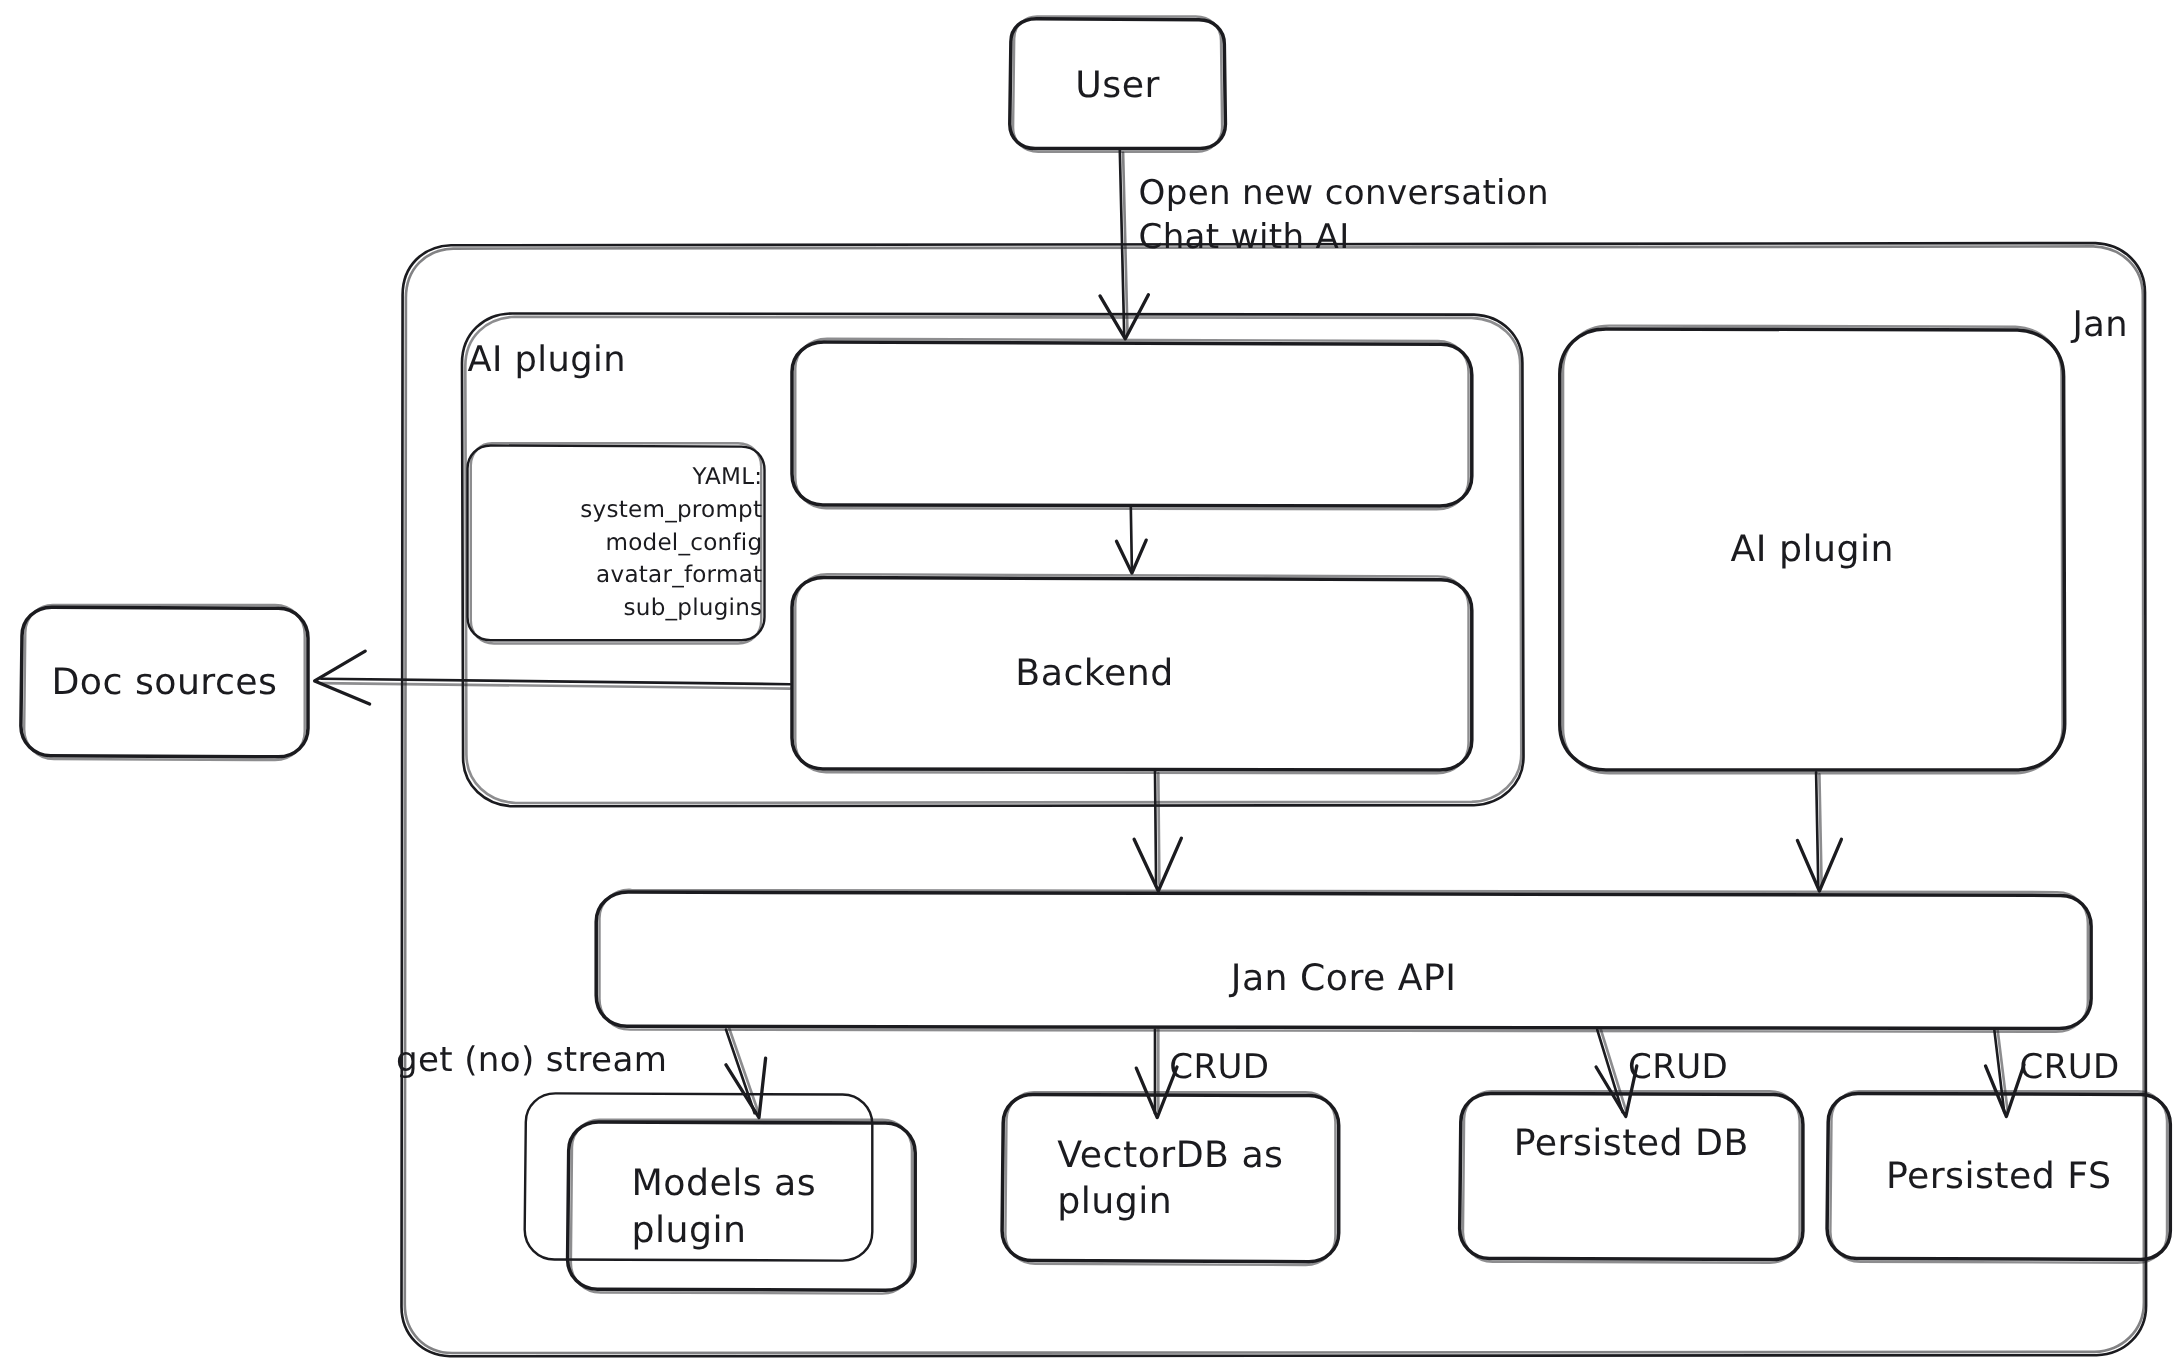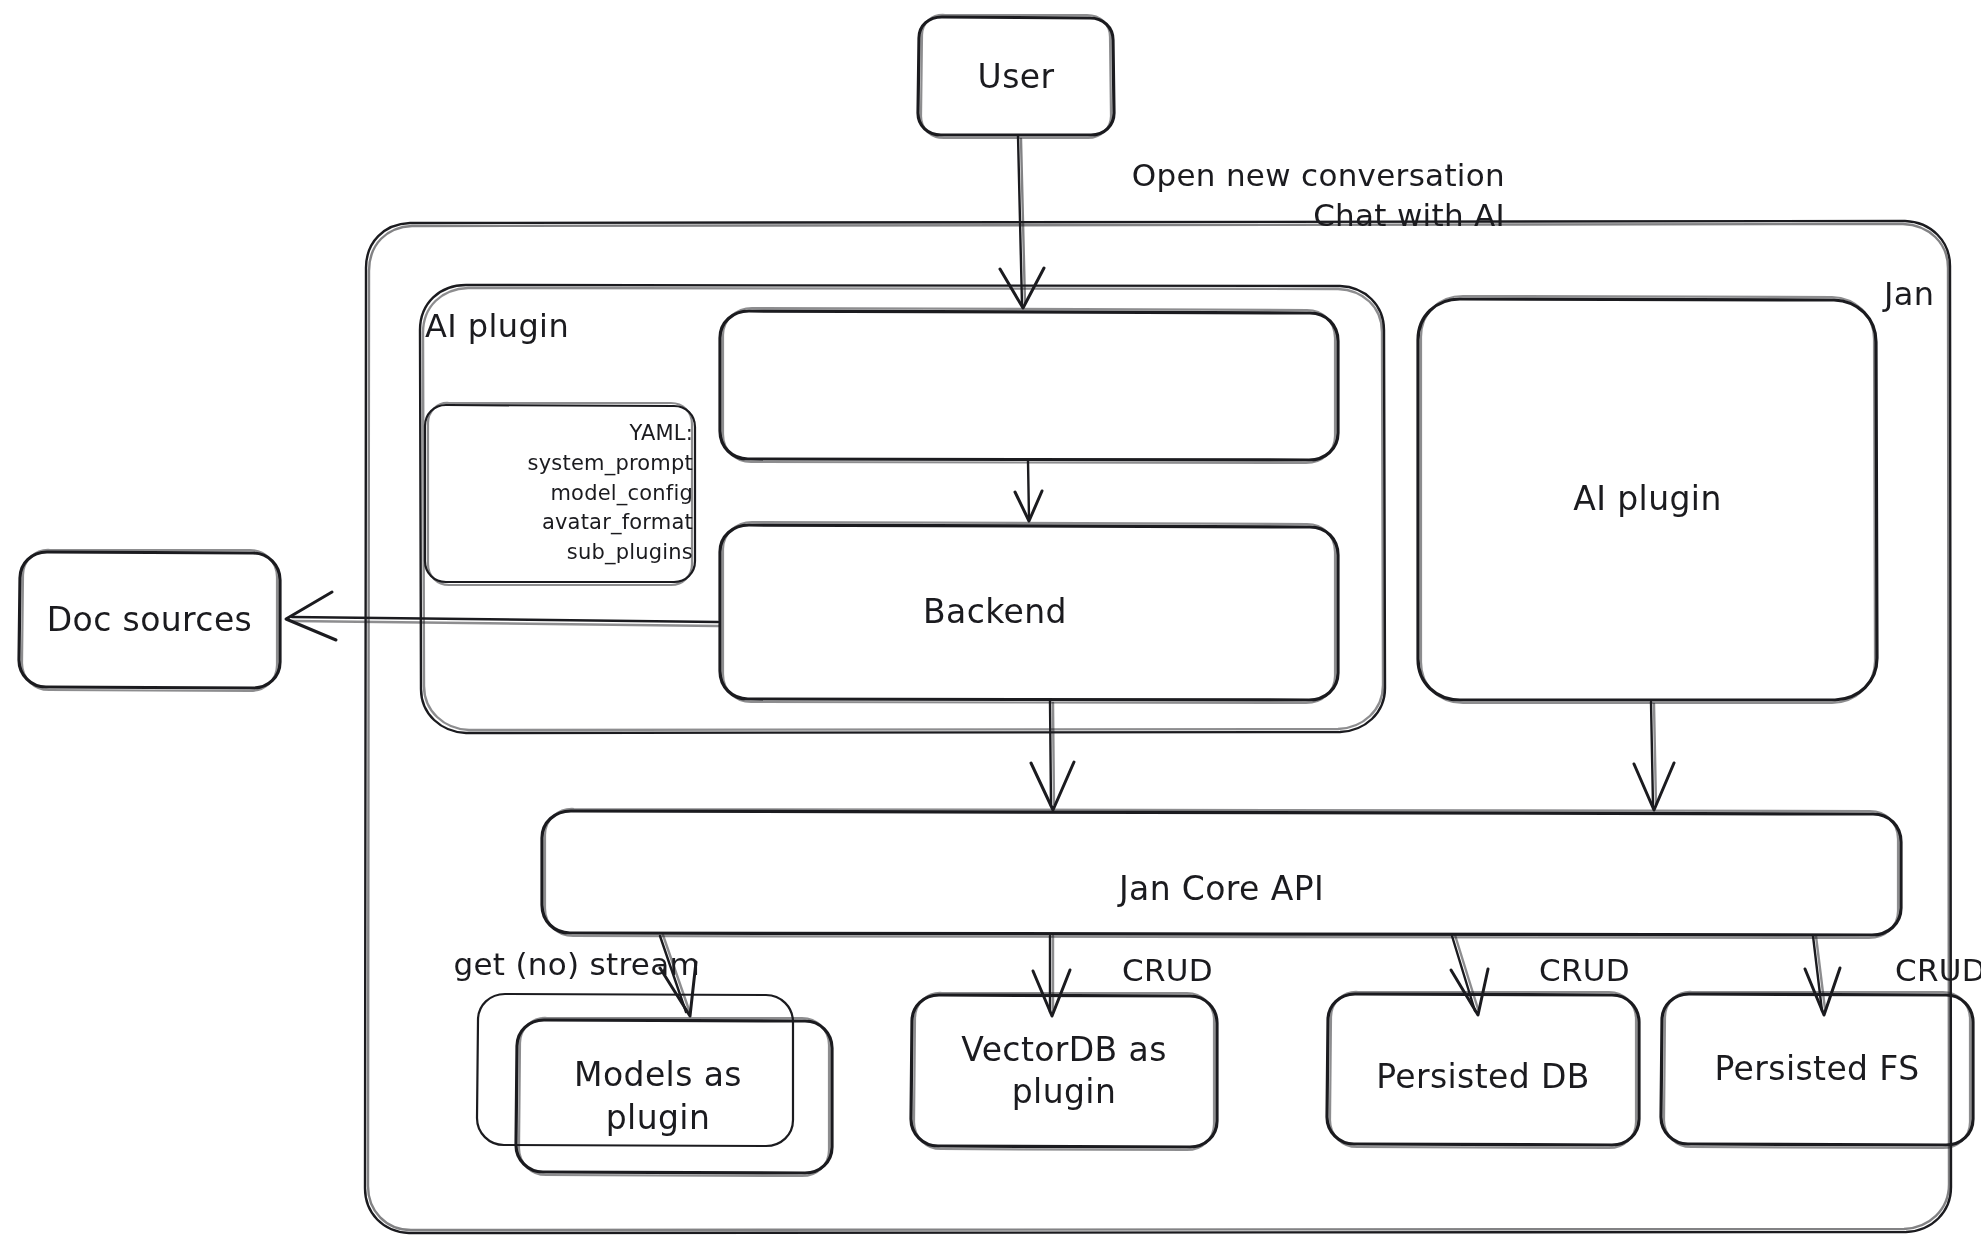--- a/index.html
+++ b/index.html
@@ -35,38 +35,38 @@
   .box-stroke-thin { stroke-width: 2.2; }
   .container-stroke { stroke-width: 2.4; }
   .edge-stroke { stroke-width: 2.4; }
   .arrow-head { stroke-width: 3.0; }
 
   .node-label {
     position: absolute;
     display: flex;
     align-items: center;
     justify-content: center;
-    text-align: center;
+    text-align: left;
     color: #1b1b1f;
     font-family: "DejaVu Sans", sans-serif;
     font-size: 33px;
     line-height: 1.28;
     letter-spacing: 0.4px;
     pointer-events: none;
     white-space: pre-line;
   }
   .edge-label {
     position: absolute;
     color: #1b1b1f;
     font-family: "DejaVu Sans", sans-serif;
     font-size: 31px;
     line-height: 1.30;
     letter-spacing: 0.3px;
     white-space: pre-line;
-    text-align: right;
+    text-align: left;
   }
   .group-label {
     position: absolute;
     color: #1b1b1f;
     font-family: "DejaVu Sans", sans-serif;
     font-size: 32px;
     letter-spacing: 0.4px;
     white-space: nowrap;
   }
   .yaml-label {
@@ -234,21 +234,21 @@
   <div class="node-label" style="left:1418px; top:299px; width:459px; height:401px;">AI plugin</div>
 
   <div class="node-label" style="left:542px; top:811px; width:1359px; height:156px;">Jan Core API</div>
 
   <div class="node-label" style="left:500px; top:1020px; width:316px; height:153px;">Models as
 plugin</div>
 
   <div class="node-label" style="left:911px; top:995px; width:306px; height:152px;">VectorDB as
 plugin</div>
 
-  <div class="node-label" style="left:1327px; top:1002px; width:312px; height:151px;">Persisted DB</div>
+  <div class="node-label" style="left:1327px; top:964px; width:312px; height:151px;">Persisted DB</div>
 
   <div class="node-label" style="left:1661px; top:994px; width:312px; height:151px;">Persisted FS</div>
 
   <div class="edge-label" style="left:1035px; top:155px; width:470px;">Open new conversation
 Chat with AI</div>
 
   <div class="edge-label" style="left:360px; top:944px; width:340px;">get (no) stream</div>
 
   <div class="edge-label" style="left:1063px; top:950px; width:150px;">CRUD</div>
 

